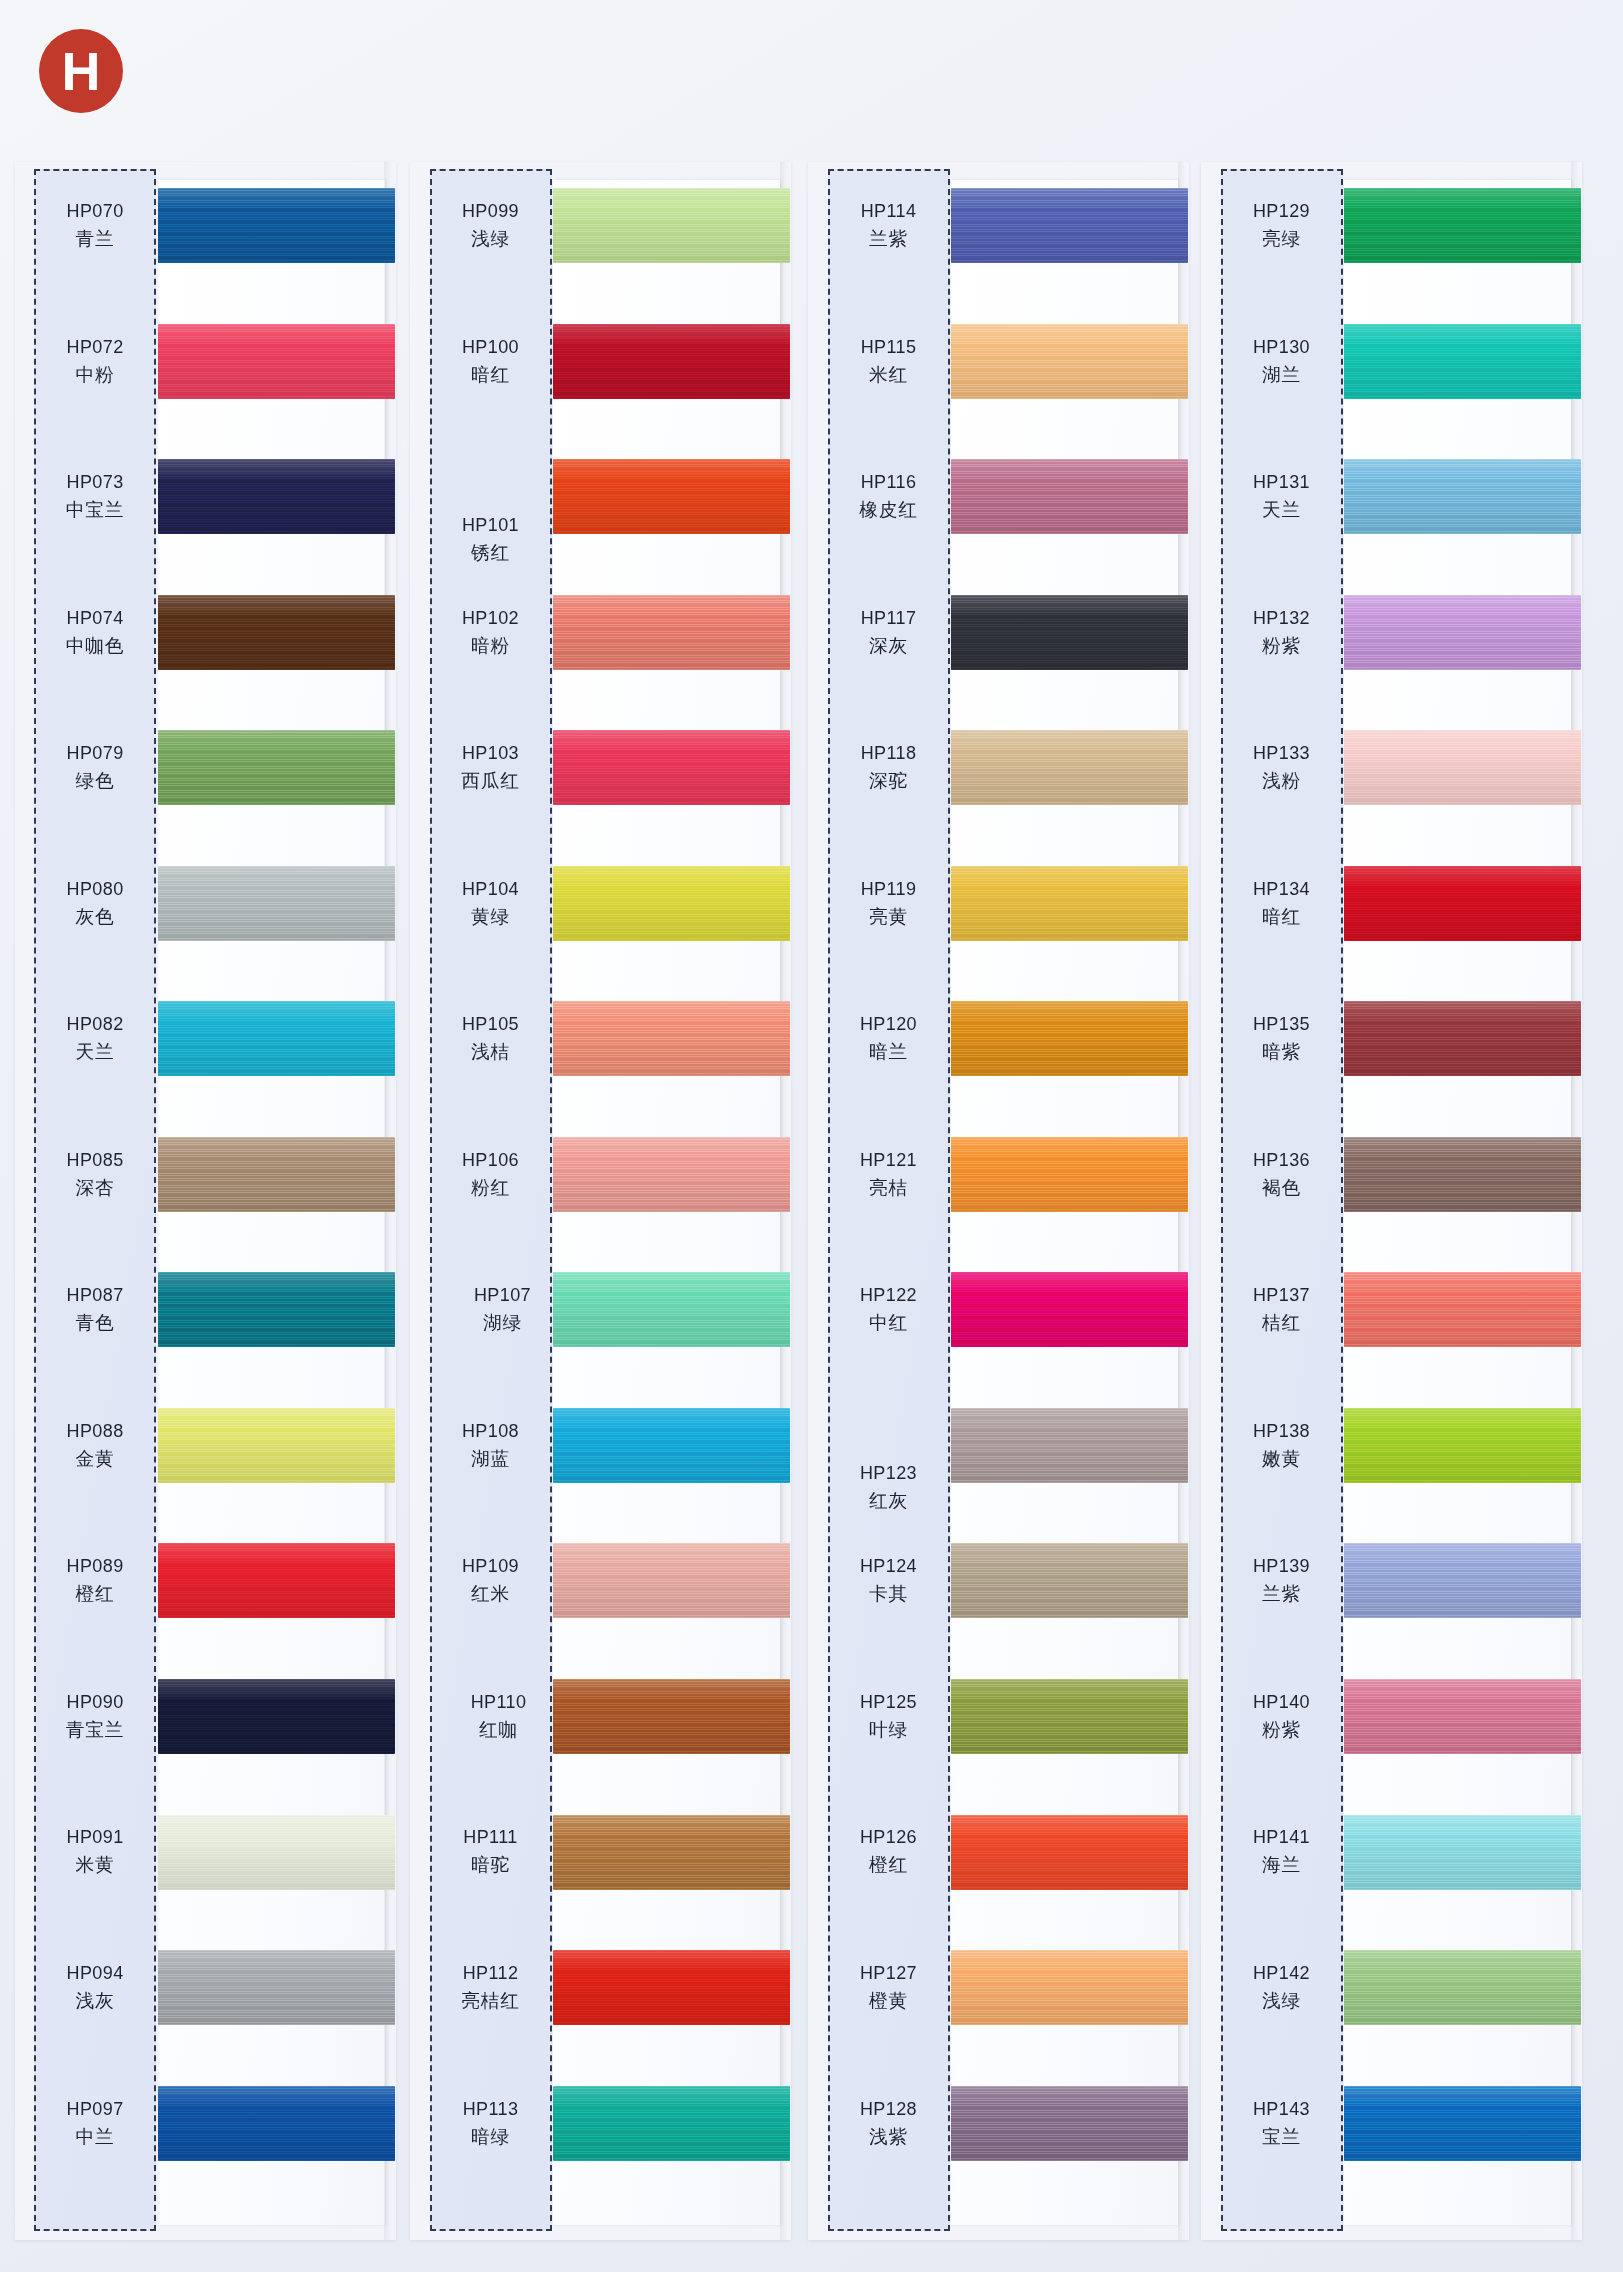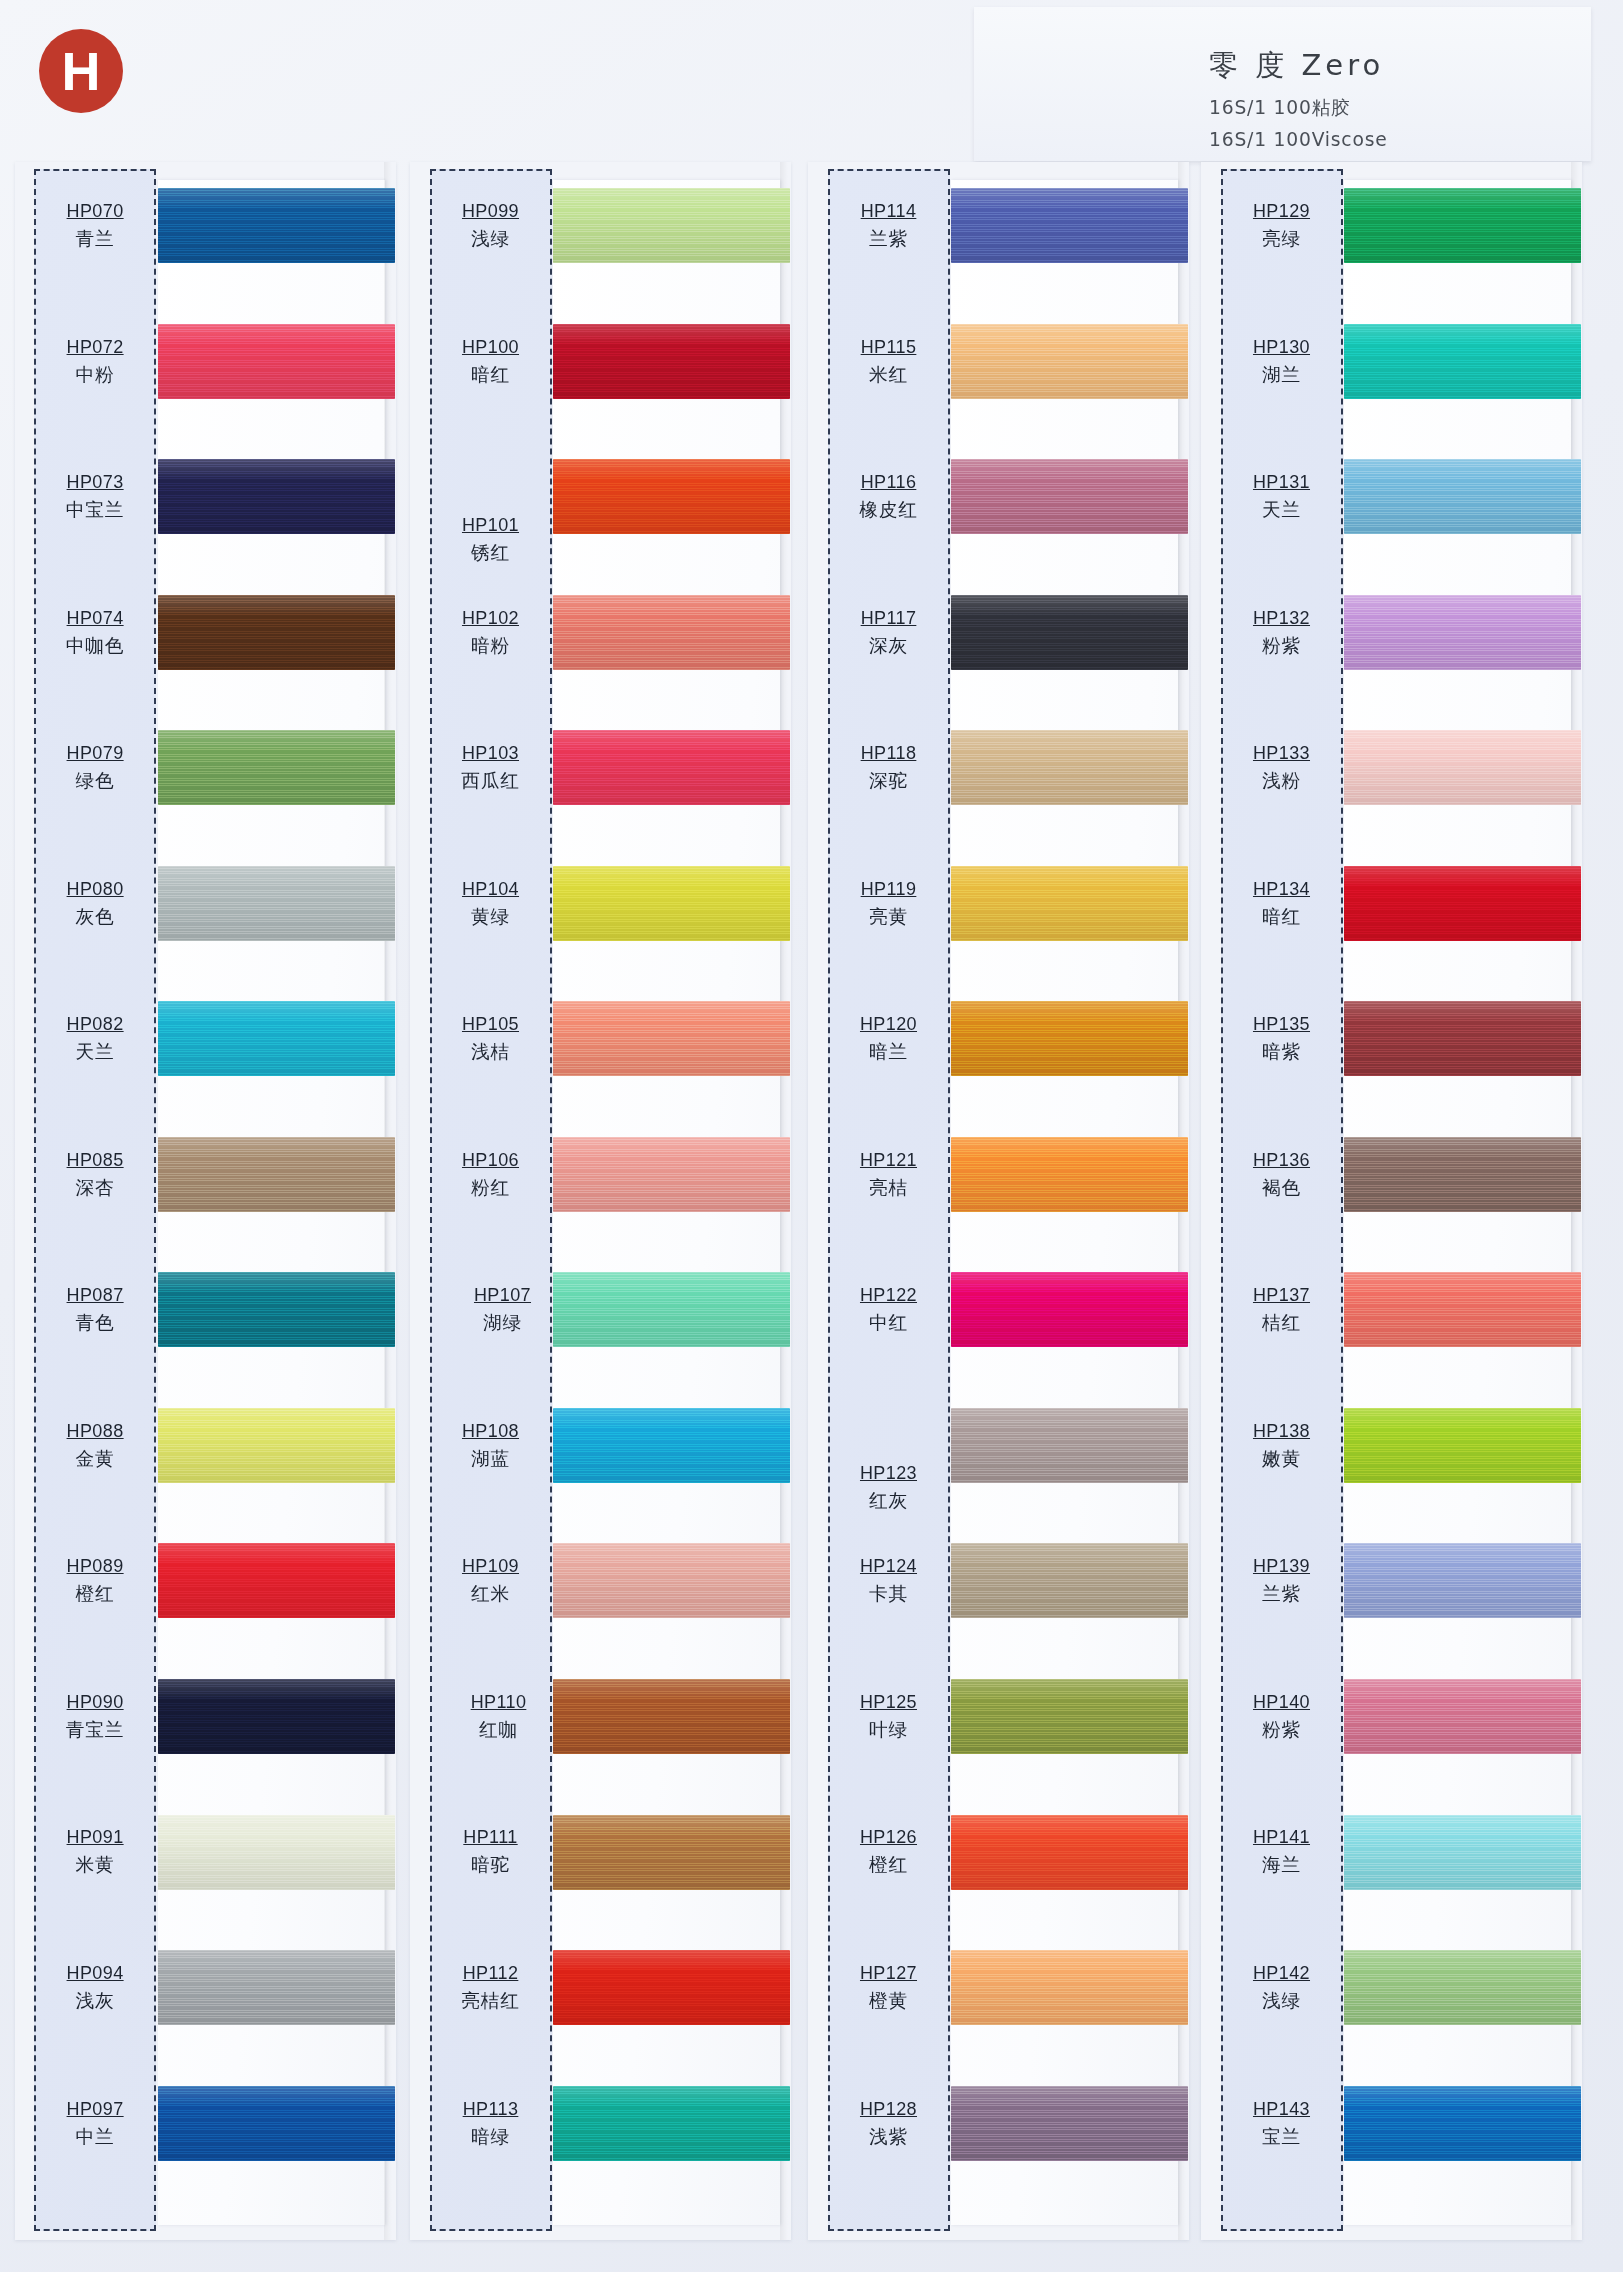--- a/index.html
+++ b/index.html
@@ -85,21 +85,20 @@
   .entry-label {
     position: absolute; left: 19.5px;
     width: 122px;
     text-align: center;
     color: #1d2430;
     font-family: "DejaVu Sans", "Liberation Sans", sans-serif;
   }
   .code {
     display: block; font-size: 18px; letter-spacing: 0.4px;
     font-family: "Liberation Sans", sans-serif;
-    text-decoration: underline;
   }
   .cname {
     display: block; font-size: 18.7px; margin-top: 4px; letter-spacing: 0.8px;
     font-family: "DejaVu Sans", "Liberation Sans", sans-serif;
   }
   .swatch {
     position: absolute; left: 143px;
     width: 237px; height: 75px;
     border-radius: 0.8px;
   }
@@ -127,25 +126,20 @@
 </style>
 </head>
 <body>
 
 <div id="page">
 
   <div id="brand">
     <div id="brand-mark">H</div>
   </div>
 
-  <div id="spec-card">
-    <div id="spec-title">零 度 Zero</div>
-    <div id="spec-cn">16S/1  100粘胶</div>
-    <div id="spec-en">16S/1  100Viscose</div>
-  </div>
 
   <div id="columns">
       <div class="column" style="left: 14.6px;">
         <div class="col-frame"></div>
         <div class="label-strip"></div>
         <div class="card-strip"></div>
         <div class="col-sheet-edge"></div>
         <div class="entry-label" style="top: 39px;">
           <span class="code">HP070</span>
           <span class="cname">青兰</span>

